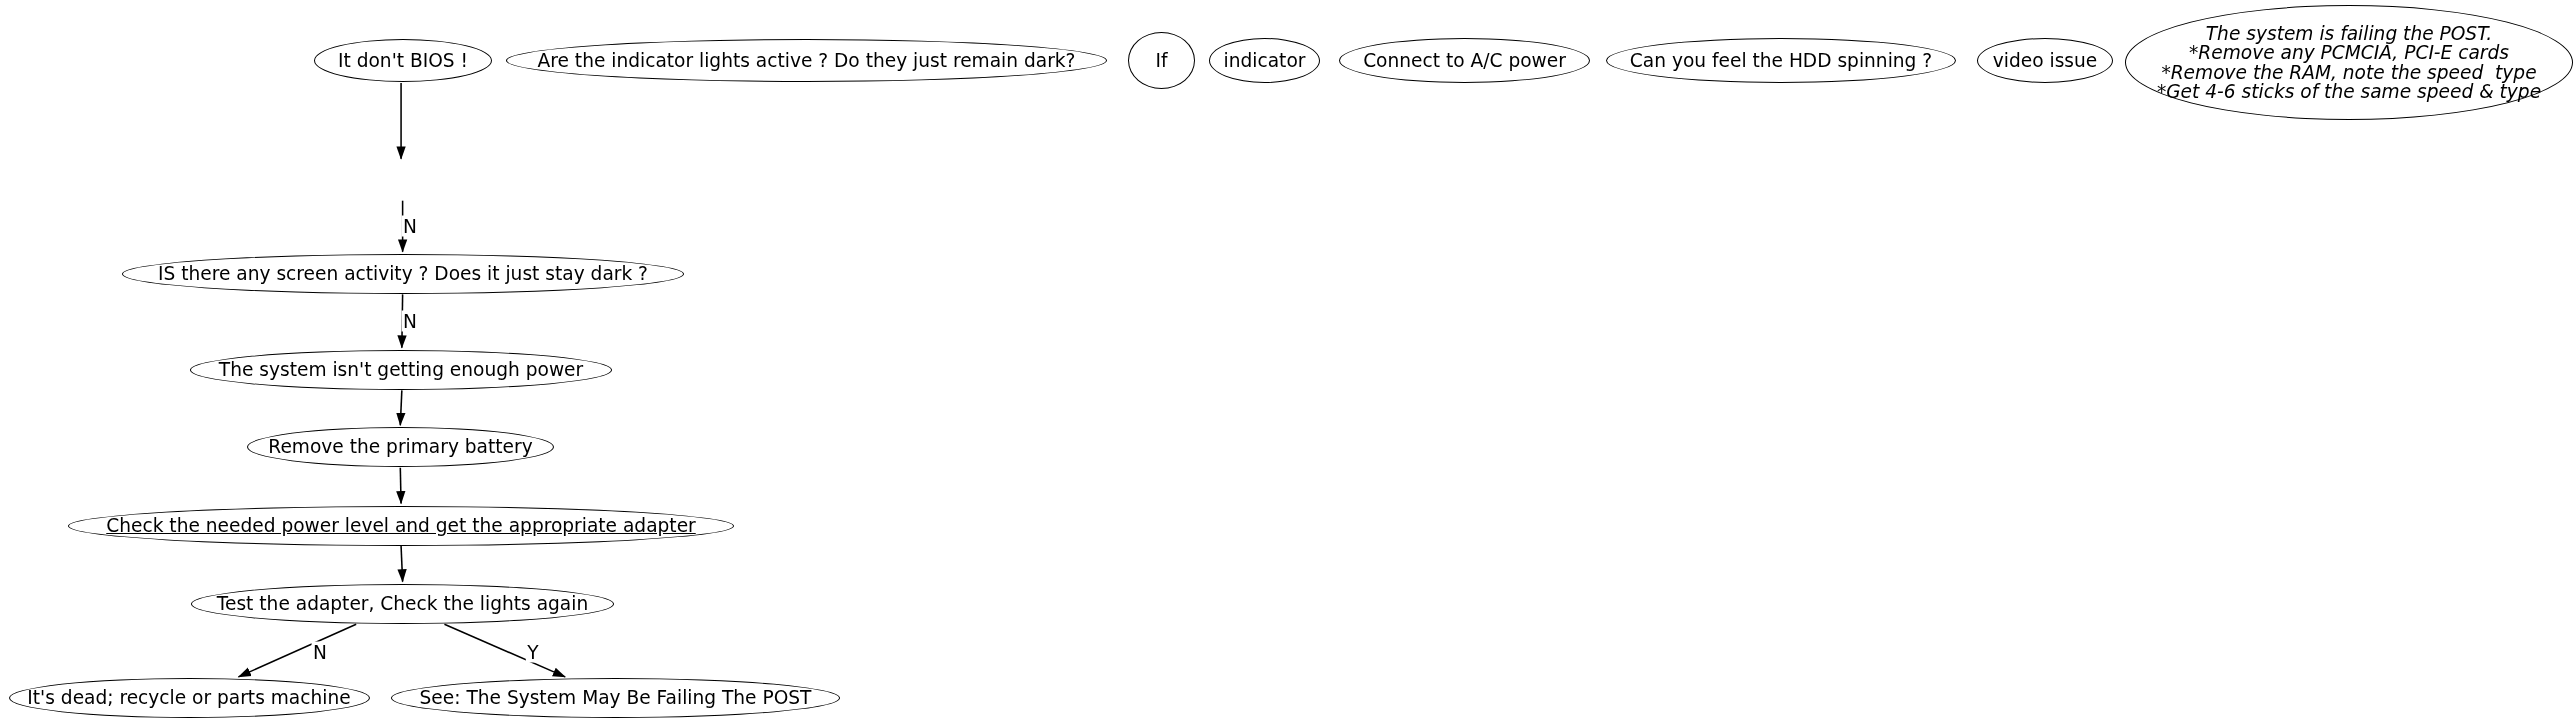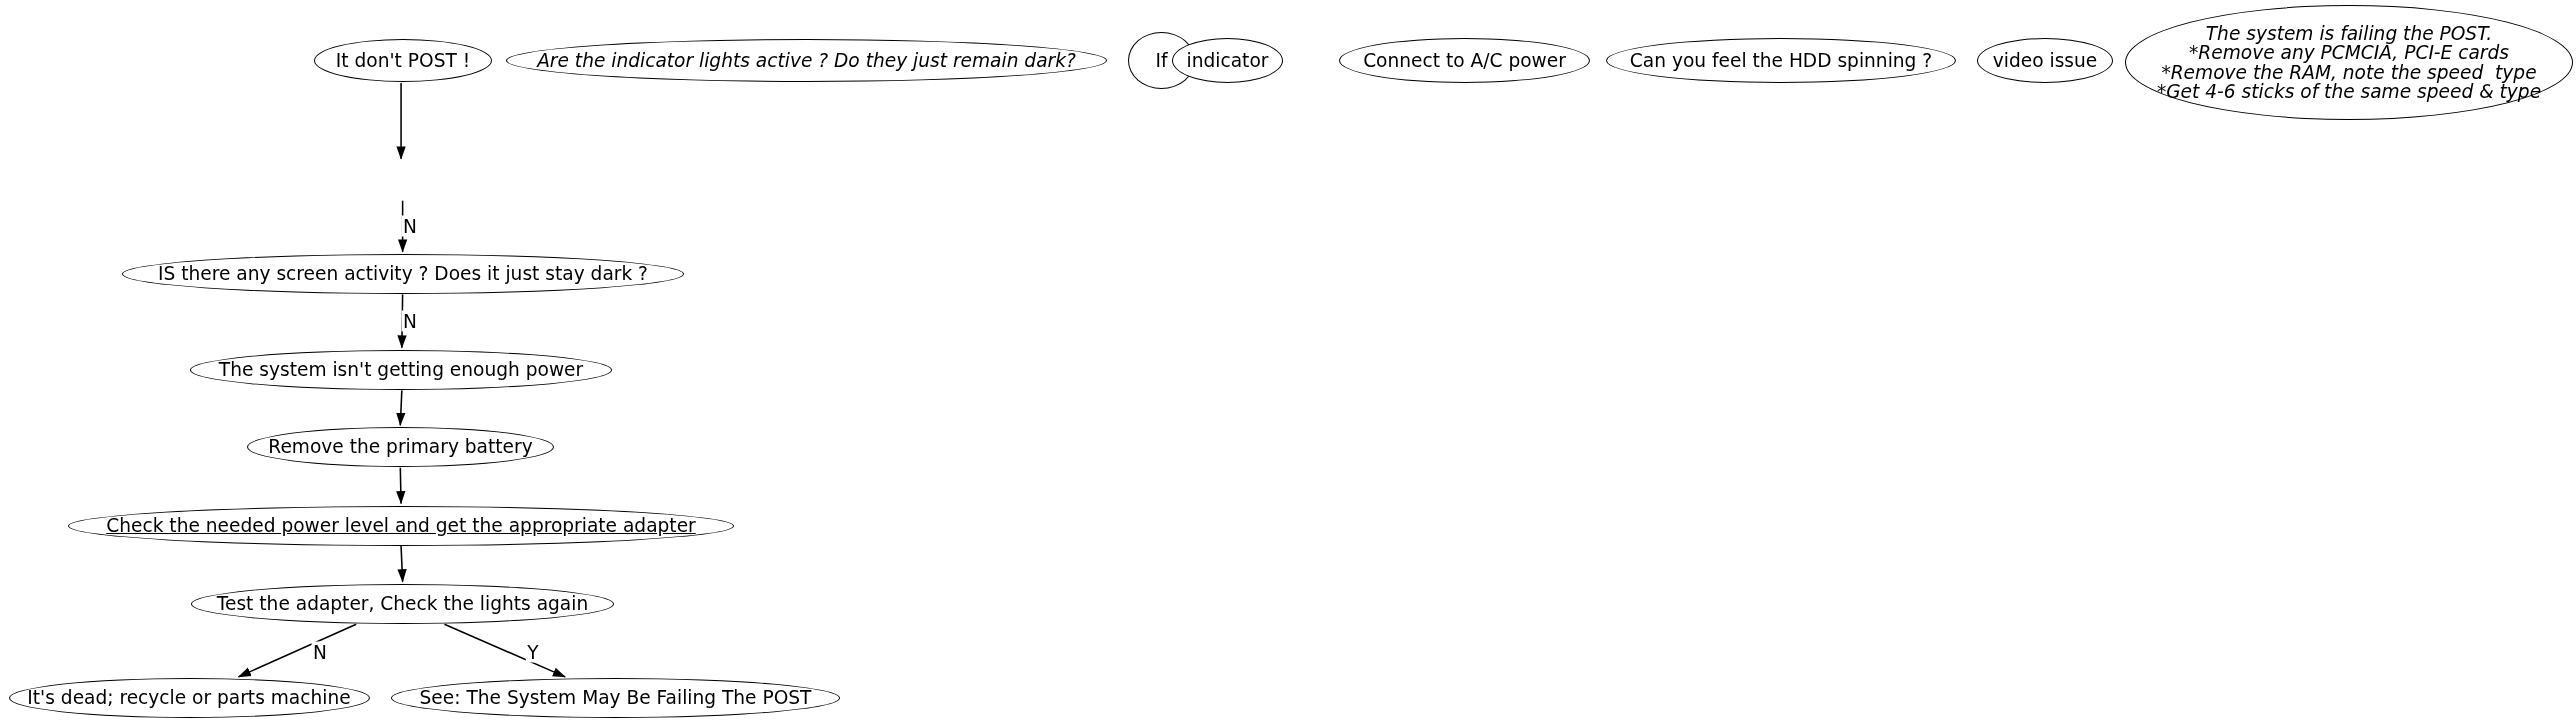--- a/index.html
+++ b/index.html
@@ -80,29 +80,29 @@
     <line x1="460" y1="806" x2="308" y2="874" marker-end="url(#arrow)"></line>
     <line x1="574" y1="806" x2="730" y2="874" marker-end="url(#arrow)"></line>
   </svg>
 
   <span class="edge-label" style="left:410px; top:226px;">N</span>
   <span class="edge-label" style="left:410px; top:321px;">N</span>
   <span class="edge-label" style="left:320px; top:652px;">N</span>
   <span class="edge-label" style="left:533px; top:652px;">Y</span>
 
   <div class="node" style="left:314px; top:39px; width:178px; height:43px;">
-    <span class="lbl">It don't POST !</span>
+    <span class="lbl">It don't BIOS !</span>
   </div>
-  <div class="node" style="left:506px; top:39px; width:601px; height:43px;font-style:italic;">
+  <div class="node" style="left:506px; top:39px; width:601px; height:43px;">
     <span class="lbl">Are the indicator lights active ? Do they just remain dark?</span>
   </div>
   <div class="node" style="left:1128px; top:32px; width:67px; height:57px;">
     <span class="lbl">If</span>
   </div>
-  <div class="node" style="left:1172px; top:38px; width:111px; height:45px;">
+  <div class="node" style="left:1209px; top:38px; width:111px; height:45px;">
     <span class="lbl">indicator</span>
   </div>
   <div class="node" style="left:1339px; top:38px; width:251px; height:45px;">
     <span class="lbl">Connect to A/C power</span>
   </div>
   <div class="node" style="left:1606px; top:38px; width:350px; height:45px;">
     <span class="lbl">Can you feel the HDD spinning ?</span>
   </div>
   <div class="node" style="left:1977px; top:38px; width:136px; height:45px;">
     <span class="lbl">video issue</span>

